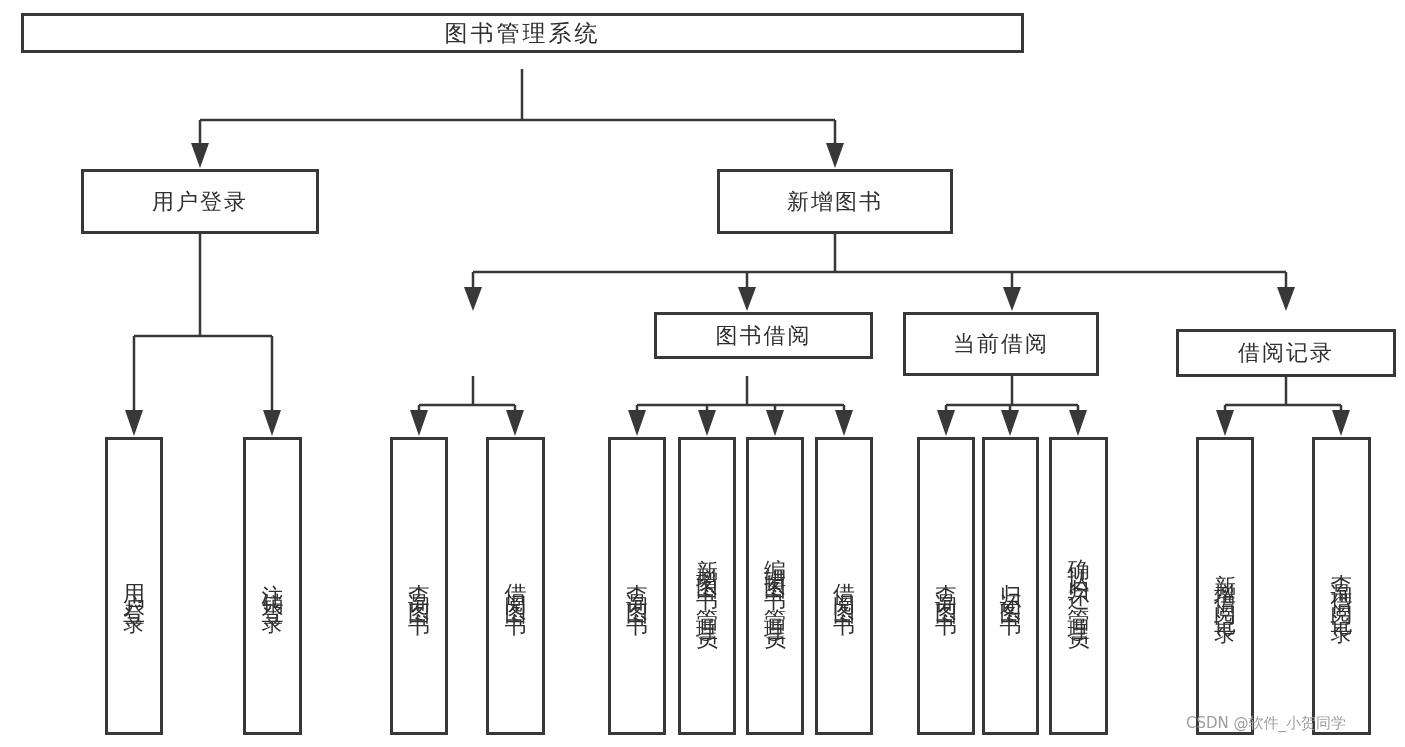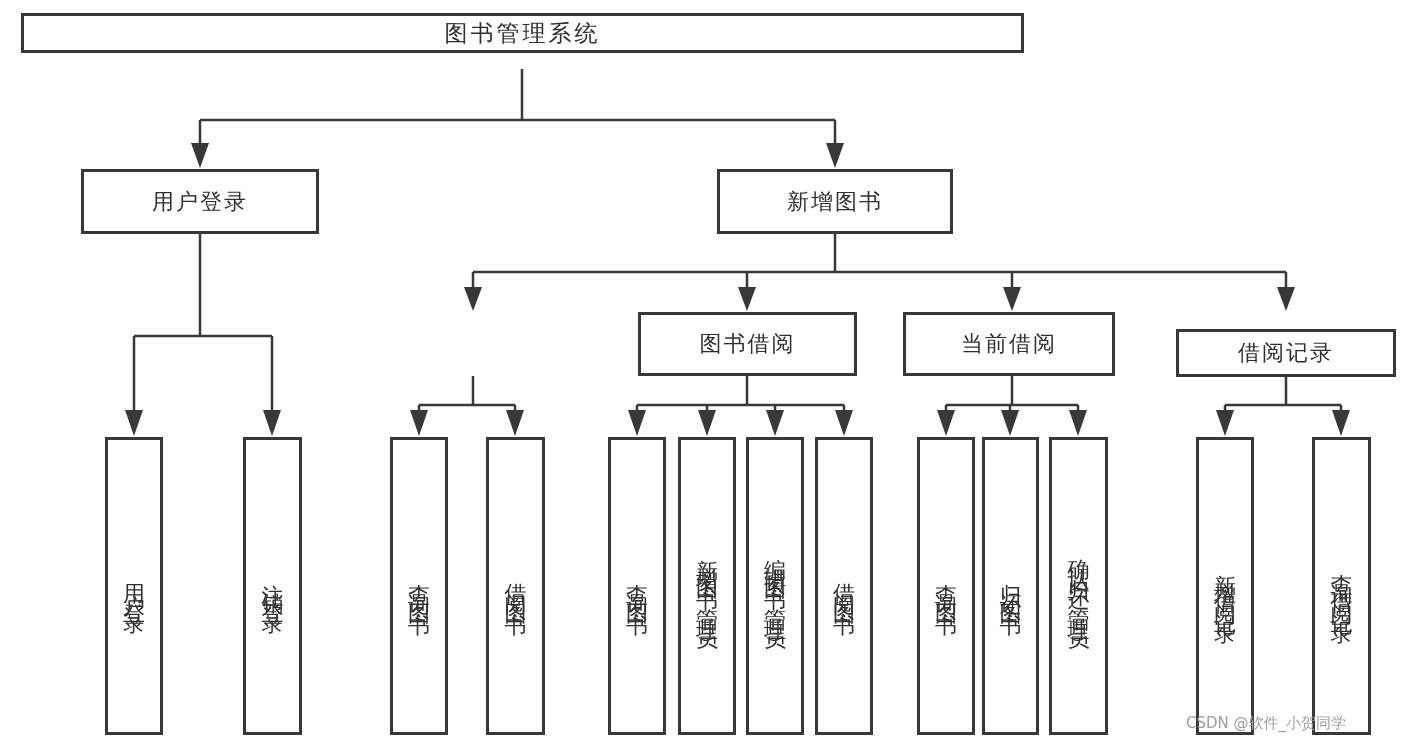--- a/index.html
+++ b/index.html
@@ -86,24 +86,24 @@
     <span>图书管理系统</span>
   </div>
 
   <div class="node hbox" style="left:81px;top:169px;width:238px;height:65px;">
     <span>用户登录</span>
   </div>
   <div class="node hbox" style="left:717px;top:169px;width:236px;height:65px;">
     <span>新增图书</span>
   </div>
 
-  <div class="node hbox" style="left:638px;top:312px;width:219px;height:64px;">
+  <div class="node hbox" style="left:654px;top:312px;width:219px;height:47px;">
     <span>图书借阅</span>
   </div>
-  <div class="node hbox" style="left:903px;top:312px;width:212px;height:64px;">
+  <div class="node hbox" style="left:903px;top:312px;width:196px;height:64px;">
     <span>当前借阅</span>
   </div>
   <div class="node hbox" style="left:1176px;top:312px;width:220px;height:48px;margin-top:17px;">
     <span>借阅记录</span>
   </div>
 
   <div class="node vbox" style="left:105px;top:437px;width:58px;height:298px;">
     <span>用户登录</span>
   </div>
   <div class="node vbox" style="left:243px;top:437px;width:59px;height:298px;">

